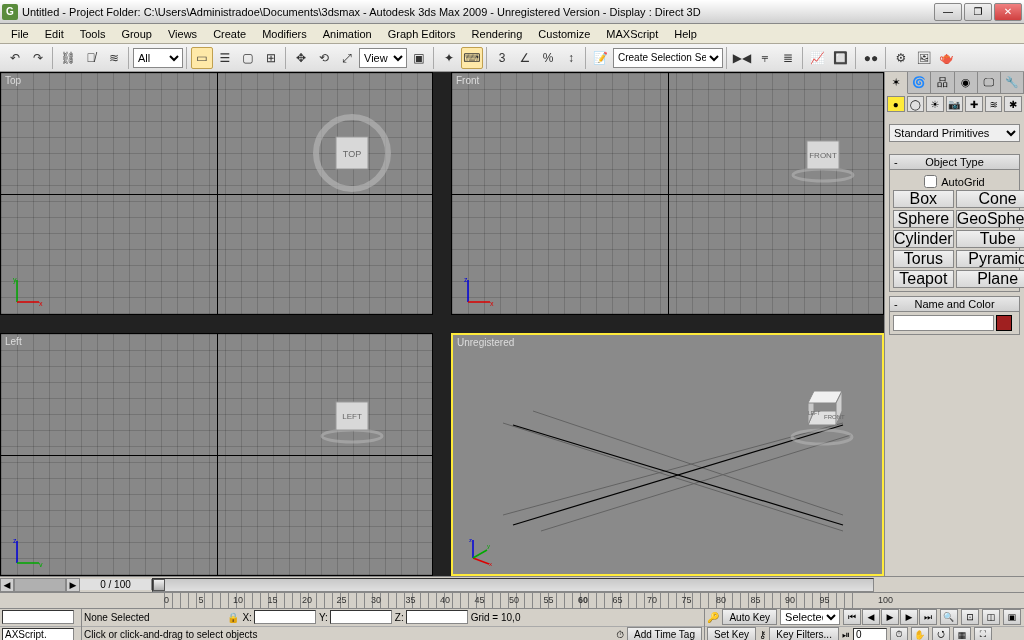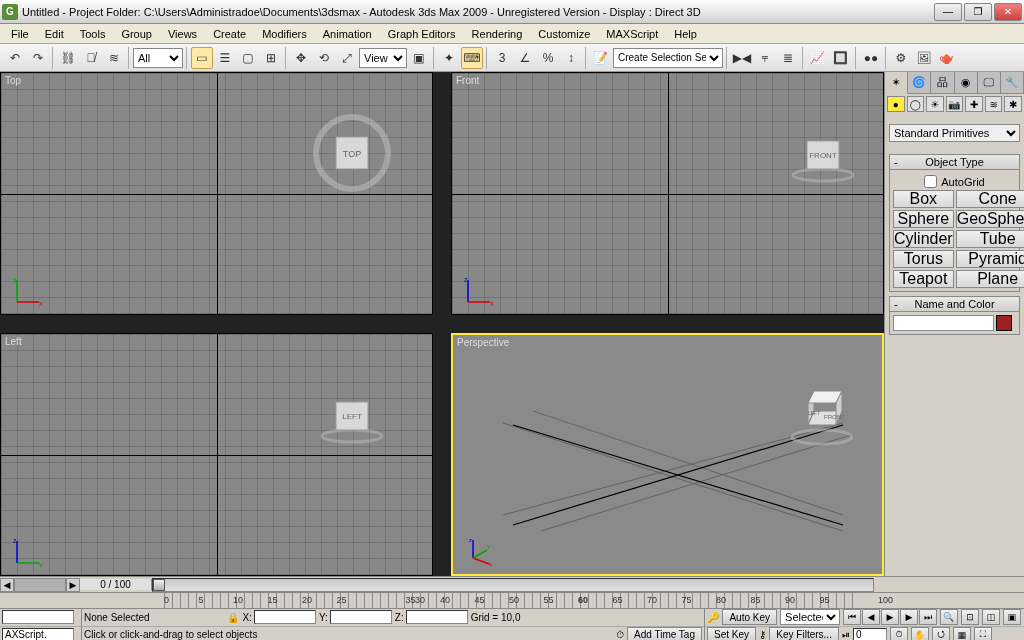--- a/index.html
+++ b/index.html
@@ -223,21 +223,21 @@
       </div>
       <svg class="axisind">
           <line x1="4" y1="26" x2="4" y2="4" class="axis-z"></line>
           <line x1="4" y1="26" x2="26" y2="26" class="axis-y"></line>
           <text x="26" y="30" font-size="7" fill="#0a0">y</text>
           <text x="0" y="6" font-size="7" fill="#00d">z</text>
         </svg>
     </div>
 
     <div class="viewport active" style="background:#8a8a8a">
-      <div class="vplabel">Perspective</div>
+      <div class="vplabel">Unregistered</div>
       <svg width="100%" height="100%" style="position:absolute;inset:0">
         <g opacity="0.45">
           <line x1="50" y1="180" x2="390" y2="88" stroke="#333"></line>
           <line x1="88" y1="196" x2="398" y2="100" stroke="#333"></line>
           <line x1="50" y1="88" x2="390" y2="196" stroke="#333"></line>
           <line x1="80" y1="76" x2="390" y2="180" stroke="#333"></line>
         </g>
         <line x1="60" y1="190" x2="390" y2="90" stroke="#000" stroke-width="1.2"></line>
         <line x1="60" y1="90" x2="390" y2="190" stroke="#000" stroke-width="1.2"></line>
       </svg>
@@ -328,21 +328,21 @@
 
 <div class="ruler">
   <div style="width:82px"></div>
   <div class="ruler-inner" id="ruler-inner">
       <span class="rulertick" style="left: 0%;">0</span>
       <span class="rulertick" style="left: 5%;">5</span>
       <span class="rulertick" style="left: 10%;">10</span>
       <span class="rulertick" style="left: 15%;">15</span>
       <span class="rulertick" style="left: 20%;">20</span>
       <span class="rulertick" style="left: 25%;">25</span>
-      <span class="rulertick" style="left: 30%; margin-left: 44px;">30</span>
+      <span class="rulertick" style="left: 30%;">30</span>
       <span class="rulertick" style="left: 35%;">35</span>
       <span class="rulertick" style="left: 40%;">40</span>
       <span class="rulertick" style="left: 45%;">45</span>
       <span class="rulertick" style="left: 50%;">50</span>
       <span class="rulertick" style="left: 55%;">55</span>
       <span class="rulertick" style="left: 60%; font-weight: bold;">60</span>
       <span class="rulertick" style="left: 65%;">65</span>
       <span class="rulertick" style="left: 70%;">70</span>
       <span class="rulertick" style="left: 75%;">75</span>
       <span class="rulertick" style="left: 80%;">80</span>

